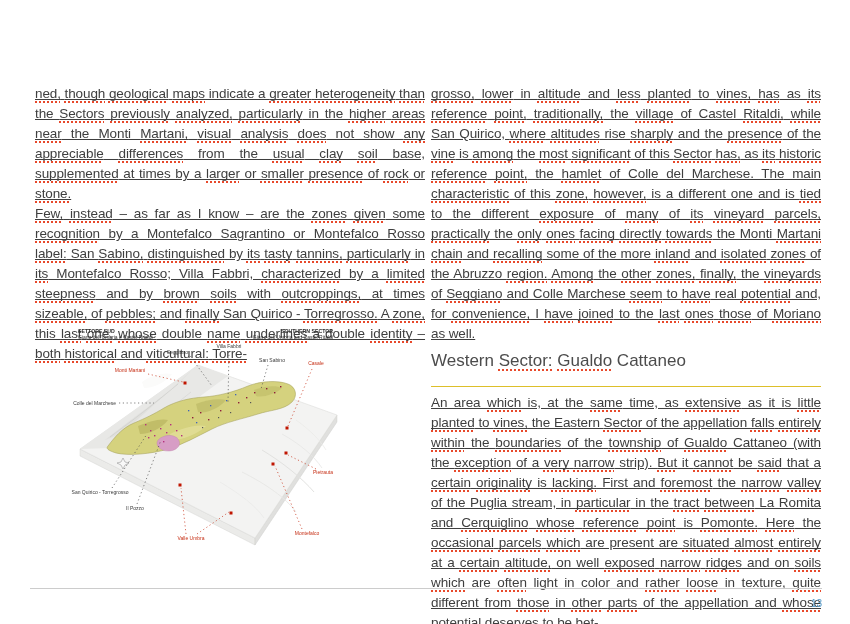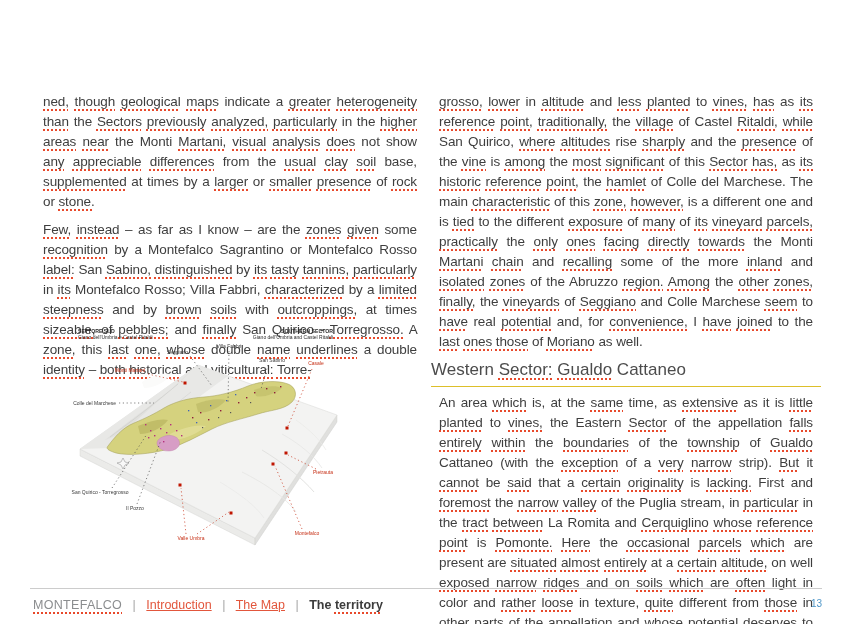--- a/index.html
+++ b/index.html
@@ -2,28 +2,28 @@
 <html><head>
 <meta charset="utf-8">
 <style>
   html,body{margin:0;padding:0;background:#ffffff;}
   .page{position:relative;width:850px;height:624px;background:#ffffff;overflow:hidden;
         font-family:"Liberation Sans","DejaVu Sans",sans-serif;}
   .col{position:absolute;top:84px;width:390px;font-size:13.5px;line-height:20px;
        color:#3e3e3e;letter-spacing:-0.1px;text-align:justify;}
   .col-left{left:35px;}
   .col-right{left:431px;}
-  .col p{margin:8px;}
+  .col p{margin:0;text-decoration:underline;}
   .col p.p2{margin-top:6px;}
   
   .sp{text-decoration-line:underline;text-decoration-style:dotted;
       text-decoration-color:#e8492b;text-decoration-thickness:2px;
       text-underline-offset:3px;text-decoration-skip-ink:none;}
   h2.section-heading{font-size:17px;font-weight:400;color:#4c4c4c;margin:7px 0 0 0;
-      padding-bottom:6px;border-bottom:1.5px solid #ddbf2a;line-height:20px;
+      padding-bottom:15px;border-bottom:1.5px solid #ddbf2a;line-height:20px;
       text-align:left;letter-spacing:0;}
   
   .map-wrap{position:absolute;left:50px;top:322px;width:350px;height:252px;}
   svg{font-family:"Liberation Sans","DejaVu Sans",sans-serif;}
   
   .footer-line{position:absolute;left:30px;top:588px;width:792px;height:1px;background:#cccccc;}
   .footer{position:absolute;left:33px;top:598px;font-size:12.5px;color:#8b8d8f;}
   .footer .f-brand{color:#8b8d8f;letter-spacing:0.3px;margin-right:7px;}
   .footer .f-sep{color:#a8a8a8;margin:0 7px 0 0;}
   .footer .f-link{color:#e2563c;text-decoration:underline;margin-right:7px;cursor:pointer;}
@@ -166,25 +166,16 @@
   </div>
 
   <div class="col col-right">
     <p class="p1"><span class="sp">grosso,</span> <span class="sp">lower</span> in <span class="sp">altitude</span> and <span class="sp">less</span> <span class="sp">planted</span> to <span class="sp">vines,</span> <span class="sp">has</span> as <span class="sp">its</span> <span class="sp">reference</span> <span class="sp">point,</span> <span class="sp">traditionally,</span> the <span class="sp">village</span> of Castel <span class="sp">Ritaldi,</span> <span class="sp">while</span> San Quirico, <span class="sp">where</span> <span class="sp">altitudes</span> rise <span class="sp">sharply</span> and the <span class="sp">presence</span> of the <span class="sp">vine</span> is <span class="sp">among</span> the <span class="sp">most</span> <span class="sp">significant</span> of this <span class="sp">Sector</span> <span class="sp">has,</span> as <span class="sp">its</span> <span class="sp">historic</span> <span class="sp">reference</span> <span class="sp">point,</span> the <span class="sp">hamlet</span> of Colle del Marchese. The main <span class="sp">characteristic</span> of this <span class="sp">zone,</span> <span class="sp">however,</span> is a different one and is <span class="sp">tied</span> to the different <span class="sp">exposure</span> of <span class="sp">many</span> of <span class="sp">its</span> <span class="sp">vineyard</span> <span class="sp">parcels,</span> <span class="sp">practically</span> the <span class="sp">only</span> <span class="sp">ones</span> <span class="sp">facing</span> <span class="sp">directly</span> <span class="sp">towards</span> the Monti <span class="sp">Martani</span> <span class="sp">chain</span> and <span class="sp">recalling</span> some of the more <span class="sp">inland</span> and <span class="sp">isolated</span> <span class="sp">zones</span> of the Abruzzo <span class="sp">region.</span> <span class="sp">Among</span> the <span class="sp">other</span> <span class="sp">zones,</span> <span class="sp">finally,</span> the <span class="sp">vineyards</span> of <span class="sp">Seggiano</span> and Colle Marchese <span class="sp">seem</span> to <span class="sp">have</span> real <span class="sp">potential</span> and, for <span class="sp">convenience,</span> I <span class="sp">have</span> <span class="sp">joined</span> to the <span class="sp">last</span> <span class="sp">ones</span> <span class="sp">those</span> of <span class="sp">Moriano</span> as well.</p>
     <h2 class="section-heading">Western <span class="sp">Sector:</span> <span class="sp">Gualdo</span> Cattaneo</h2>
     <p class="p2">An area <span class="sp">which</span> is, at the <span class="sp">same</span> time, as <span class="sp">extensive</span> as it is <span class="sp">little</span> <span class="sp">planted</span> to <span class="sp">vines,</span> the Eastern <span class="sp">Sector</span> of the appellation <span class="sp">falls</span> <span class="sp">entirely</span> <span class="sp">within</span> the <span class="sp">boundaries</span> of the <span class="sp">township</span> of <span class="sp">Gualdo</span> Cattaneo (with the <span class="sp">exception</span> of a <span class="sp">very</span> <span class="sp">narrow</span> strip). <span class="sp">But</span> it <span class="sp">cannot</span> be <span class="sp">said</span> that a <span class="sp">certain</span> <span class="sp">originality</span> is <span class="sp">lacking.</span> First and <span class="sp">foremost</span> the <span class="sp">narrow</span> <span class="sp">valley</span> of the Puglia stream, in <span class="sp">particular</span> in the <span class="sp">tract</span> <span class="sp">between</span> La Romita and <span class="sp">Cerquiglino</span> <span class="sp">whose</span> <span class="sp">reference</span> <span class="sp">point</span> is <span class="sp">Pomonte.</span> <span class="sp">Here</span> the <span class="sp">occasional</span> <span class="sp">parcels</span> <span class="sp">which</span> are present are <span class="sp">situated</span> <span class="sp">almost</span> <span class="sp">entirely</span> at a <span class="sp">certain</span> <span class="sp">altitude,</span> on well <span class="sp">exposed</span> <span class="sp">narrow</span> <span class="sp">ridges</span> and on <span class="sp">soils</span> <span class="sp">which</span> are <span class="sp">often</span> light in color and <span class="sp">rather</span> <span class="sp">loose</span> in texture, <span class="sp">quite</span> different from <span class="sp">those</span> in <span class="sp">other</span> <span class="sp">parts</span> of the appellation and <span class="sp">whose</span> <span class="sp">potential</span> <span class="sp">deserves</span> to be <span class="sp">bet-</span></p>
   </div>
 
   <div class="footer-line"></div>
 
-  <div class="footer">
-    <span class="f-brand"><span class="sp">MONTEFALCO</span></span>
-    <span class="f-sep">|</span>
-    <a class="f-link">Introduction</a>
-    <span class="f-sep">|</span>
-    <a class="f-link">The Map</a>
-    <span class="f-sep">|</span>
-    <span class="f-current">The <span class="sp">territory</span></span>
-  </div>
 
   <div class="page-num">13</div>
 
 </div>
 
 </body></html>

